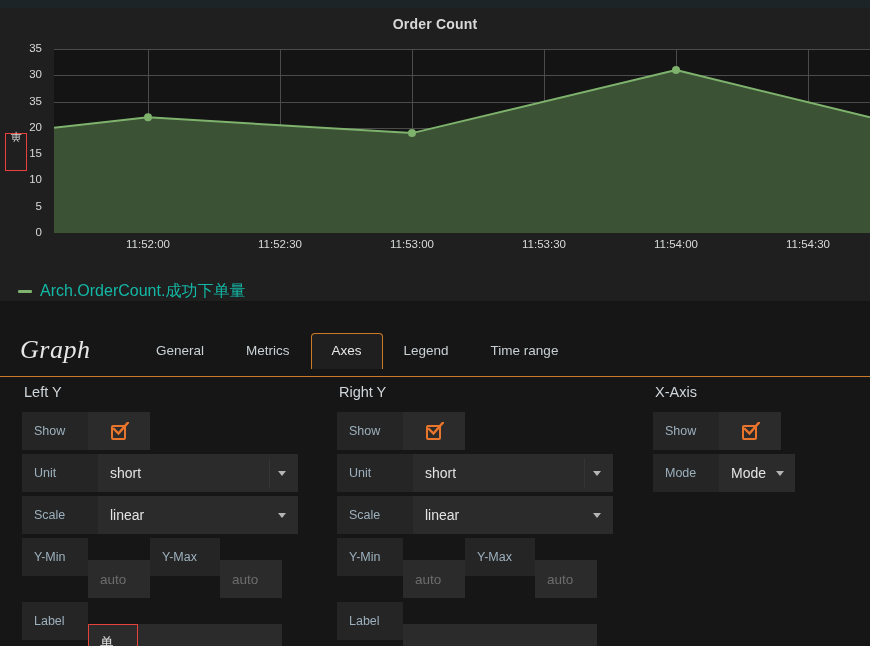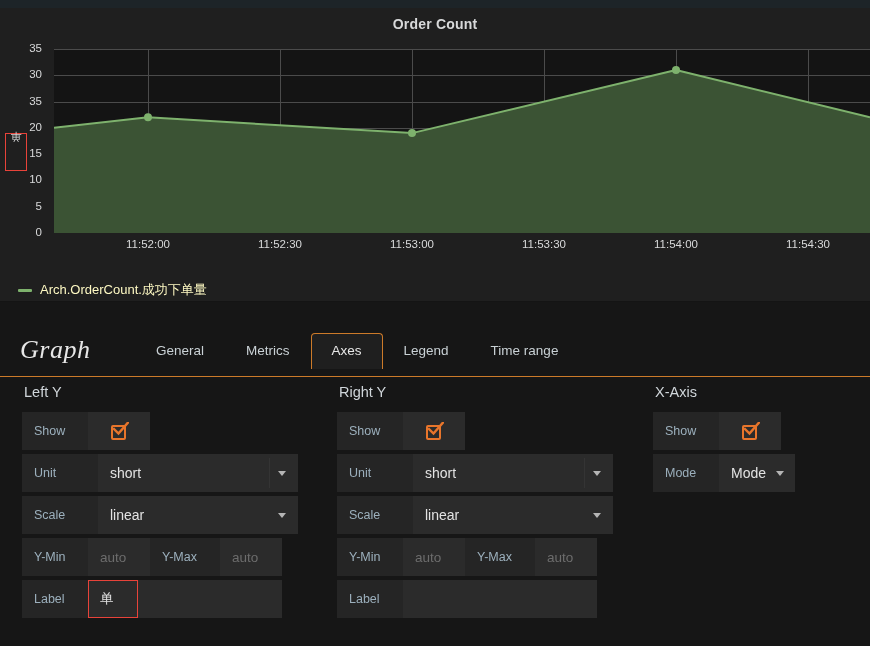--- a/index.html
+++ b/index.html
@@ -62,21 +62,21 @@
     line-height: 1;
   }
 
   .legend {
     position: absolute; left: 18px; top: 273px;
     display: flex; align-items: center; gap: 8px;
   }
   .legend-swatch {
     width: 14px; height: 3px; background: #7eb26d; border-radius: 1px;
   }
-  .legend-label { color: #fef9c3; font-size: 13px; }
+  .legend-label { color: #14b8a6; font-size: 16px; }
 
   .panel-divider {
     position: absolute; left: 0; top: 300px; width: 870px; height: 2px;
     background: #2a3339;
   }
 
   
   .editor {
     position: absolute; left: 0; top: 302px; width: 870px; height: 344px;
     background: #161616;
@@ -124,20 +124,21 @@
   .row { display: flex; margin-bottom: 4px; }
   .cell-label {
     background: #252525; color: #9cb0bd; font-size: 12.5px;
     display: flex; align-items: center; padding: 0 12px;
     height: 38px; white-space: nowrap;
   }
   .cell-input {
     background: #2b2b2b; height: 38px; display: flex; align-items: center;
     padding: 0 12px; color: #e3e3e3; font-size: 13.5px;
     position: relative;
+    margin-top: 22px;
   }
   .cell-input.ph { color: #6d6d6d; }
   .cell-checkbox {
     background: #2b2b2b; height: 38px; width: 62px;
     display: flex; align-items: center; justify-content: center;
   }
   .cell-select {
     background: #2b2b2b; height: 38px; display: flex; align-items: center;
     padding: 0 12px; color: #e3e3e3; font-size: 14px;
     justify-content: space-between; position: relative;

